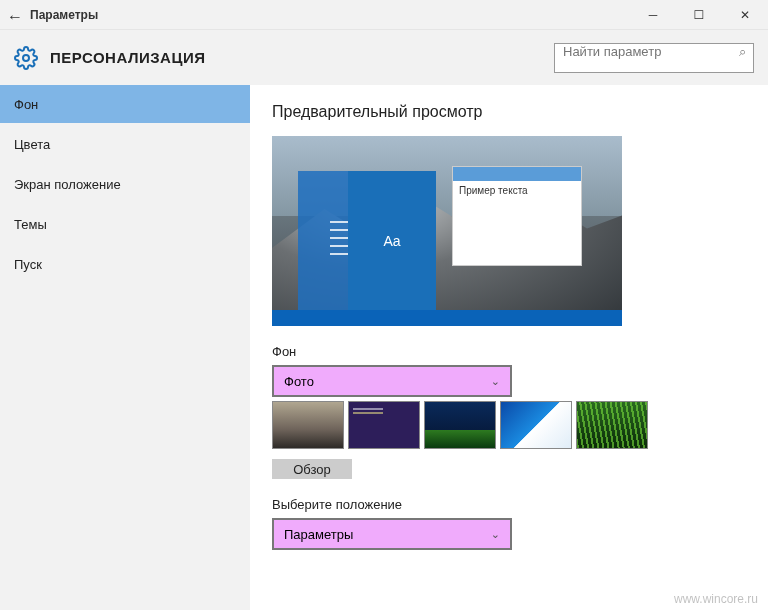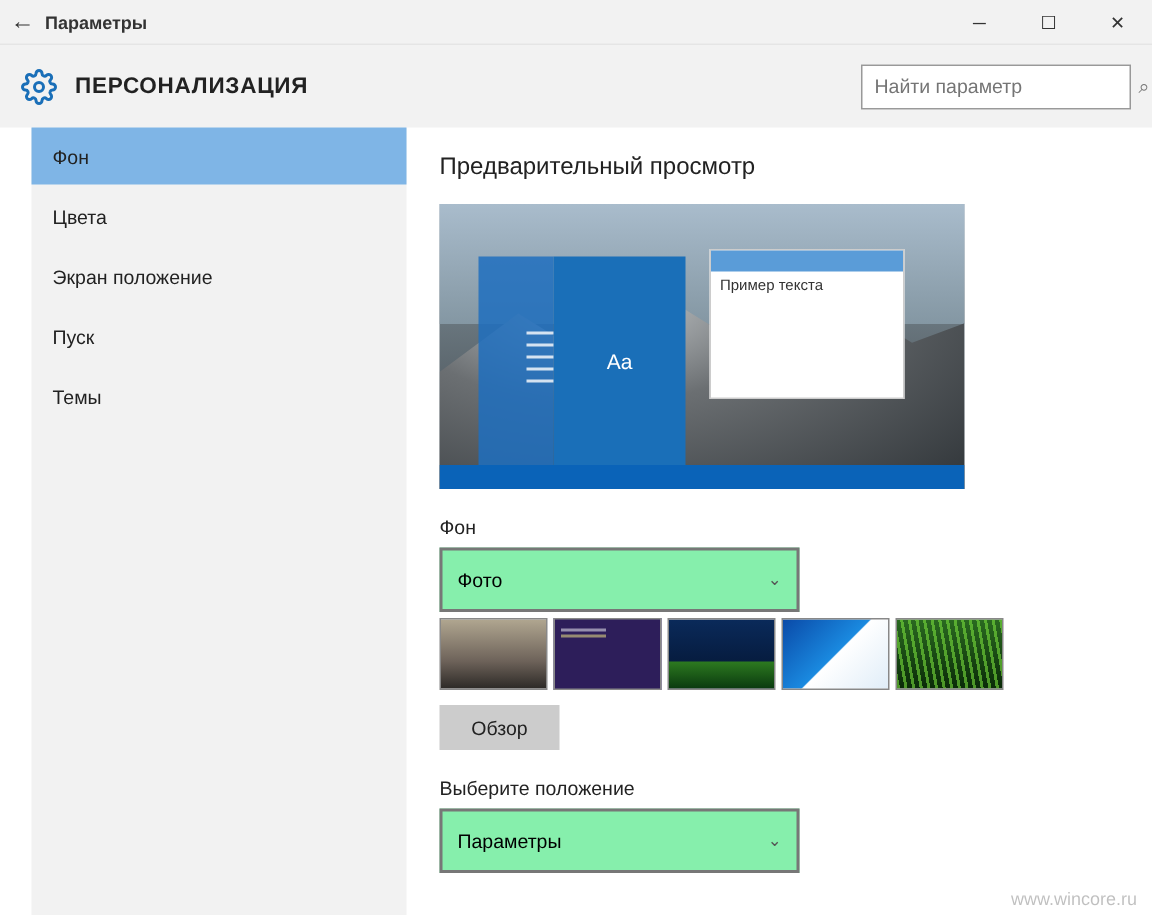--- a/index.html
+++ b/index.html
@@ -7,25 +7,25 @@
 
 .titlebar { height: 30px; background: #f2f2f2; display: flex; align-items: center; border-bottom: 1px solid #e5e5e5; }
 .titlebar .back { width: 30px; text-align: center; font-size: 16px; color: #333; cursor: default; }
 .titlebar .title { font-size: 12px; color: #333; font-weight: bold; }
 .titlebar .spacer { flex: 1; }
 .win-btn { width: 46px; height: 30px; display: flex; align-items: center; justify-content: center; font-size: 12px; color: #333; }
 
 .header { height: 55px; background: #f2f2f2; display: flex; align-items: center; padding: 0 14px; }
 .gear { width: 24px; height: 24px; margin-right: 12px; color: #1a6fb8; }
 .header h1 { font-size: 15px; font-weight: 700; letter-spacing: 0.5px; color: #222; }
-.search-wrap { margin-left: auto; width: 180px; height: 30px; border: 1px solid #999; background: #fff; display: flex; align-items: center; padding: 0 8px; }
+.search-wrap { margin-left: auto; width: 200px; height: 30px; border: 1px solid #999; background: #fff; display: flex; align-items: flex-start; padding: 0 8px; }
 .search-wrap input { border: none; outline: none; flex: 1; font-size: 13px; color: #666; background: transparent; }
 .search-wrap .sicon { color: #777; font-size: 13px; }
 
-.body { display: flex; height: calc(610px - 85px); margin-left: 21px; }
+.body { display: flex; height: calc(610px - 85px); }
 .sidebar { width: 250px; background: #f2f2f2; padding-top: 0; }
 .nav-item { height: 38px; display: flex; align-items: center; padding-left: 14px; font-size: 13px; color: #222; }
 .nav-item.active { background: #7fb5e6; }
 .nav-item + .nav-item { margin-top: 2px; }
 
 .content { flex: 1; padding: 18px 22px; overflow-y: auto; }
 .content h2 { font-size: 16px; font-weight: 400; color: #222; margin-bottom: 15px; }
 
 .preview { width: 350px; height: 190px; position: relative; background: linear-gradient(180deg,#93a4b2 0%,#6a777f 40%,#3d4449 100%); overflow: hidden; }
 .preview-sky { position:absolute; top:0; left:0; right:0; height:80px; background: linear-gradient(180deg,#a9bccc,#8497a3); }
@@ -33,35 +33,35 @@
 .taskbar { position:absolute; bottom:0; left:0; right:0; height:16px; background:#0a63b8; }
 .tile-col { position:absolute; left:26px; bottom:16px; width:50px; top:35px; background:rgba(30,110,190,0.85); }
 .tile-col2 { position:absolute; left:76px; bottom:16px; width:88px; top:35px; background:#1a6fb8; display:flex; align-items:center; justify-content:center; color:#fff; font-size:14px; }
 .tile-lines { position:absolute; left:32px; top:50px; width:38px; }
 .tile-lines div { height:2px; background:rgba(255,255,255,0.8); margin-bottom:6px; }
 .sample-win { position:absolute; right:40px; top:30px; width:130px; height:100px; background:#fff; border:1px solid #ccc; }
 .sample-win .twin { height:14px; background:#5a9cd8; }
 .sample-win .txt { padding:4px 6px; font-size:10px; color:#333; }
 
 .label { font-size: 13px; color: #222; margin-top: 18px; margin-bottom: 6px; }
-.select { width: 240px; height: 43px; border: 2px solid #777; display: flex; align-items: center; padding: 0 10px; font-size: 13px; justify-content: space-between; background: #86efac; }
+.select { width: 240px; height: 32px; border: 2px solid #777; display: flex; align-items: center; padding: 0 10px; font-size: 13px; justify-content: space-between; background: #f0abfc; }
 .select .chev { font-size: 11px; color: #555; }
 
 .thumbs { display: flex; gap: 4px; margin-top: 4px; }
 .thumb { width: 72px; height: 48px; position: relative; overflow:hidden; border:1px solid #888; }
 .t1 { background: linear-gradient(180deg,#b0a690 0%,#6e635a 60%,#2d2a27 100%); }
 .t2 { background: #2d1e5a; }
 .t2::after { content:""; position:absolute; left:4px; top:6px; width:30px; height:2px; background:#fff; box-shadow:0 4px 0 #fff88a; opacity:0.5;}
 .t3 { background: linear-gradient(180deg,#0a2a5a,#04132e); }
 .t3::after { content:""; position:absolute; bottom:0; left:0; right:0; height:18px; background:linear-gradient(0deg,#0a3a0f,#2d7a20); }
 .t4 { background: linear-gradient(135deg,#0a4aa8,#1a8ae0 50%,#fff 51%,#e0edf8 100%); }
 .t5 { background: linear-gradient(180deg,#2a6a20,#0a2a08); }
 .t5::before { content:""; position:absolute; inset:0; background: repeating-linear-gradient(80deg, rgba(120,220,60,0.6) 0 2px, transparent 2px 5px); }
 
-.browse { margin-top: 10px; width: 80px; height: 30px; background: #ccc; border: none; font-size: 13px; color: #222; }
+.browse { margin-top: 10px; width: 80px; height: 20px; background: #ccc; border: none; font-size: 13px; color: #222; }
 
 .watermark { position: absolute; bottom: 4px; right: 10px; font-size: 12px; color: rgba(0,0,0,0.25); }
 </style>
 </head>
 <body>
 
 <div class="titlebar">
   <div class="back">←</div>
   <div class="title">Параметры</div>
   <div class="spacer"></div>
@@ -87,24 +87,24 @@
     <div class="nav-item active">
         <span>Фон</span>
       </div>
     <div class="nav-item">
         <span>Цвета</span>
       </div>
     <div class="nav-item">
         <span>Экран положение</span>
       </div>
     <div class="nav-item">
-        <span>Пуск</span>
+        <span>Темы</span>
       </div>
     <div class="nav-item">
-        <span>Темы</span>
+        <span>Пуск</span>
       </div>
   </div>
 
   <div class="content">
     <h2>Предварительный просмотр</h2>
 
     <div class="preview">
       <div class="preview-sky"></div>
       <div class="preview-mtn"></div>
       <div class="tile-col">

